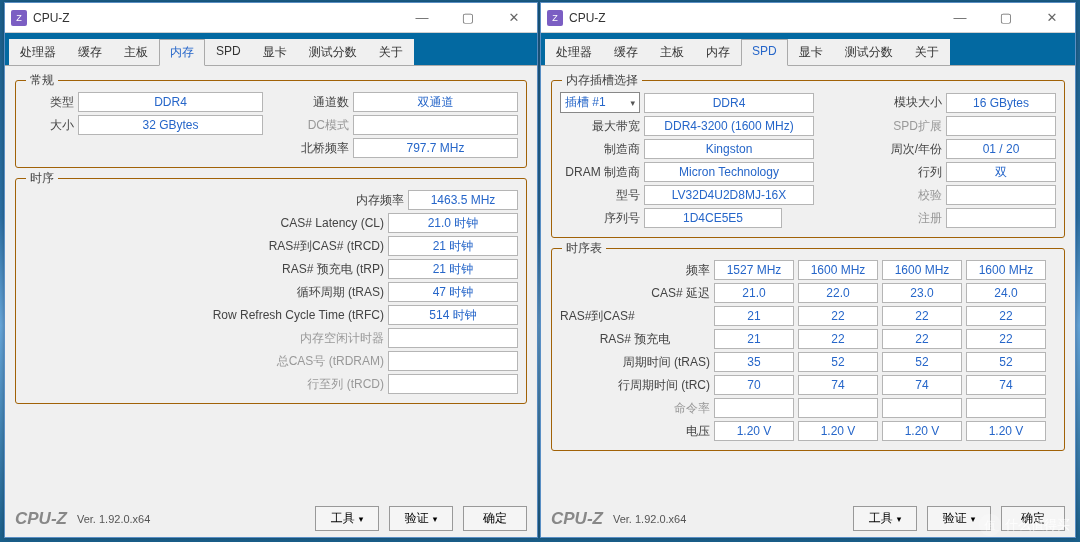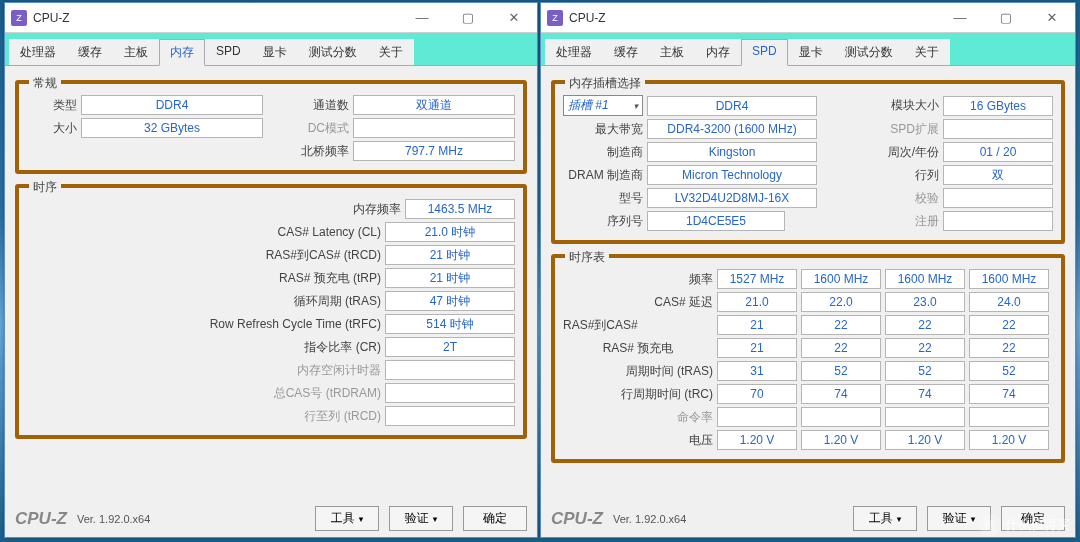--- a/index.html
+++ b/index.html
@@ -5,39 +5,39 @@
 * { box-sizing: border-box; margin: 0; padding: 0; font-family: "Microsoft YaHei", Tahoma, sans-serif; }
 body { background: linear-gradient(180deg,#1a5f8a,#2b6fa3 40%,#66a5d9 60%,#1a5f8a); width:1080px; height:542px; overflow:hidden; position:relative; }
 .win { position:absolute; background:#f0f0f0; border:1px solid #5a8fc4; box-shadow:0 0 4px rgba(0,0,0,.3); }
 .win1 { left:4px; top:2px; width:534px; height:536px; }
 .win2 { left:540px; top:2px; width:536px; height:536px; }
 .titlebar { height:30px; background:#fff; display:flex; align-items:center; border-bottom:1px solid #d0d0d0; }
 .titlebar .ico { width:16px; height:16px; margin:0 6px; background:#7b5ec3; border-radius:2px; display:flex; align-items:center; justify-content:center; font-size:9px; color:#fff; }
 .titlebar .title { font-size:12px; color:#333; flex:1; }
 .winbtns { display:flex; }
 .winbtn { width:46px; height:30px; display:flex; align-items:center; justify-content:center; font-size:13px; color:#666; }
-.tabs { display:flex; background:#5eead4; padding:6px 4px 0; gap:0; border-bottom:1px solid #aaa; }
+.tabs { display:flex; background:#0369a1; padding:6px 4px 0; gap:0; border-bottom:1px solid #aaa; }
 .tab { font-size:12px; padding:4px 10px; color:#333; border:1px solid transparent; border-bottom:none; background:#f0f0f0; cursor:pointer; }
 .tab.active { background:#f0f0f0; border:1px solid #aaa; border-bottom:1px solid #f0f0f0; margin-bottom:-1px; color:#2666c9; }
 .body { padding:8px 10px; }
-.group { border:4px solid #a16207; border-radius:3px; margin:6px 0 10px; padding:8px 8px 6px; position:relative; }
+.group { border:1px solid #a16207; border-radius:3px; margin:6px 0 10px; padding:8px 8px 6px; position:relative; }
 .group-title { position:absolute; top:-9px; left:10px; background:#f0f0f0; padding:0 4px; font-size:12px; color:#444; }
 .row { display:flex; align-items:center; margin:3px 0; gap:4px; }
 .lbl { font-size:12px; color:#444; text-align:right; }
 .lbl.gray { color:#999; }
 .val { border:1px solid #b5b5b5; background:#fff; font-size:12px; color:#2666c9; text-align:center; padding:2px 4px; height:20px; display:flex; align-items:center; justify-content:center; }
 .twocol { display:flex; gap:16px; }
 .col { flex:1; }
 .footer { position:absolute; bottom:6px; left:10px; right:10px; display:flex; align-items:center; gap:10px; }
 .brand { font-size:17px; font-weight:bold; font-style:italic; color:#888; }
 .ver { font-size:11px; color:#555; }
 .spacer { flex:1; }
 .btn { font-size:12px; padding:3px 14px; border:1px solid #999; background:#f5f5f5; cursor:pointer; min-width:64px; }
 .dd::after { content:"▾"; margin-left:4px; font-size:9px; }
-.sel { border:1px solid #888; background:#fff; font-size:12px; color:#2666c9; padding:2px 4px; height:21px; display:flex; align-items:center; justify-content:space-between;font-style:italic; }
+.sel { border:1px solid #888; background:#fff; font-size:12px; color:#2666c9; padding:2px 4px; height:21px; display:flex; align-items:center; justify-content:space-between; }
 .sel::after { content:"▾"; color:#555; font-size:9px; margin-left:4px; }
 .timing-table { width:100%; }
 .timing-table .row { justify-content:flex-end; }
 .jedec-head { display:flex; }
 .jedec-head .val, .jedec-row .val { width:80px; }
 .watermark { position:absolute; right:10px; bottom:6px; font-size:13px; color:#fff; opacity:.8; display:flex; align-items:center; gap:4px; }
 .watermark .wicon { width:22px; height:22px; border-radius:50%; background:rgba(255,255,255,.25); display:flex; align-items:center; justify-content:center; font-size:11px; }
 </style>
 </head>
 <body>
@@ -113,24 +113,20 @@
           </div>
           <div class="row">
             <div class="lbl " style="width:260px">循环周期 (tRAS)</div>
             <div class="val" style="width:130px">47 时钟</div>
           </div>
           <div class="row">
             <div class="lbl " style="width:260px">Row Refresh Cycle Time (tRFC)</div>
             <div class="val" style="width:130px">514 时钟</div>
           </div>
           <div class="row">
-            <div class="lbl " style="width:260px">指令比率 (CR)</div>
-            <div class="val" style="width:130px">2T</div>
-          </div>
-          <div class="row">
             <div class="lbl gray" style="width:260px">内存空闲计时器</div>
             <div class="val" style="width:130px"></div>
           </div>
           <div class="row">
             <div class="lbl gray" style="width:260px">总CAS号 (tRDRAM)</div>
             <div class="val" style="width:130px"></div>
           </div>
           <div class="row">
             <div class="lbl gray" style="width:260px">行至列 (tRCD)</div>
             <div class="val" style="width:130px"></div>
@@ -234,21 +230,21 @@
           </div>
           <div class="row jedec-row">
             <div class="lbl " style="width:150px;text-align:center">RAS# 预充电</div>
             <div class="val">21</div>
             <div class="val">22</div>
             <div class="val">22</div>
             <div class="val">22</div>
           </div>
           <div class="row jedec-row">
             <div class="lbl " style="width:150px;text-align:right">周期时间 (tRAS)</div>
-            <div class="val">31</div>
+            <div class="val">35</div>
             <div class="val">52</div>
             <div class="val">52</div>
             <div class="val">52</div>
           </div>
           <div class="row jedec-row">
             <div class="lbl " style="width:150px;text-align:right">行周期时间 (tRC)</div>
             <div class="val">70</div>
             <div class="val">74</div>
             <div class="val">74</div>
             <div class="val">74</div>

